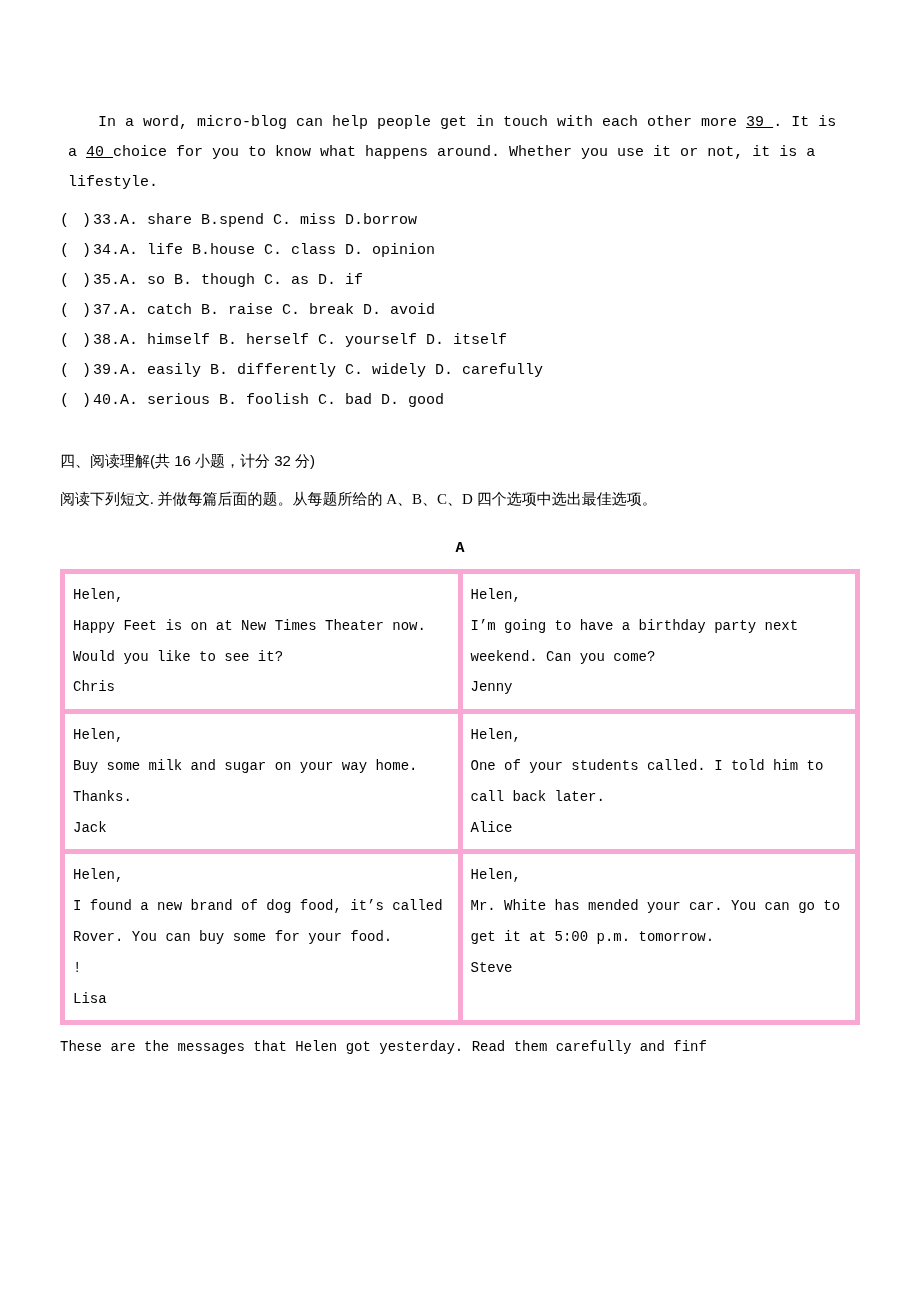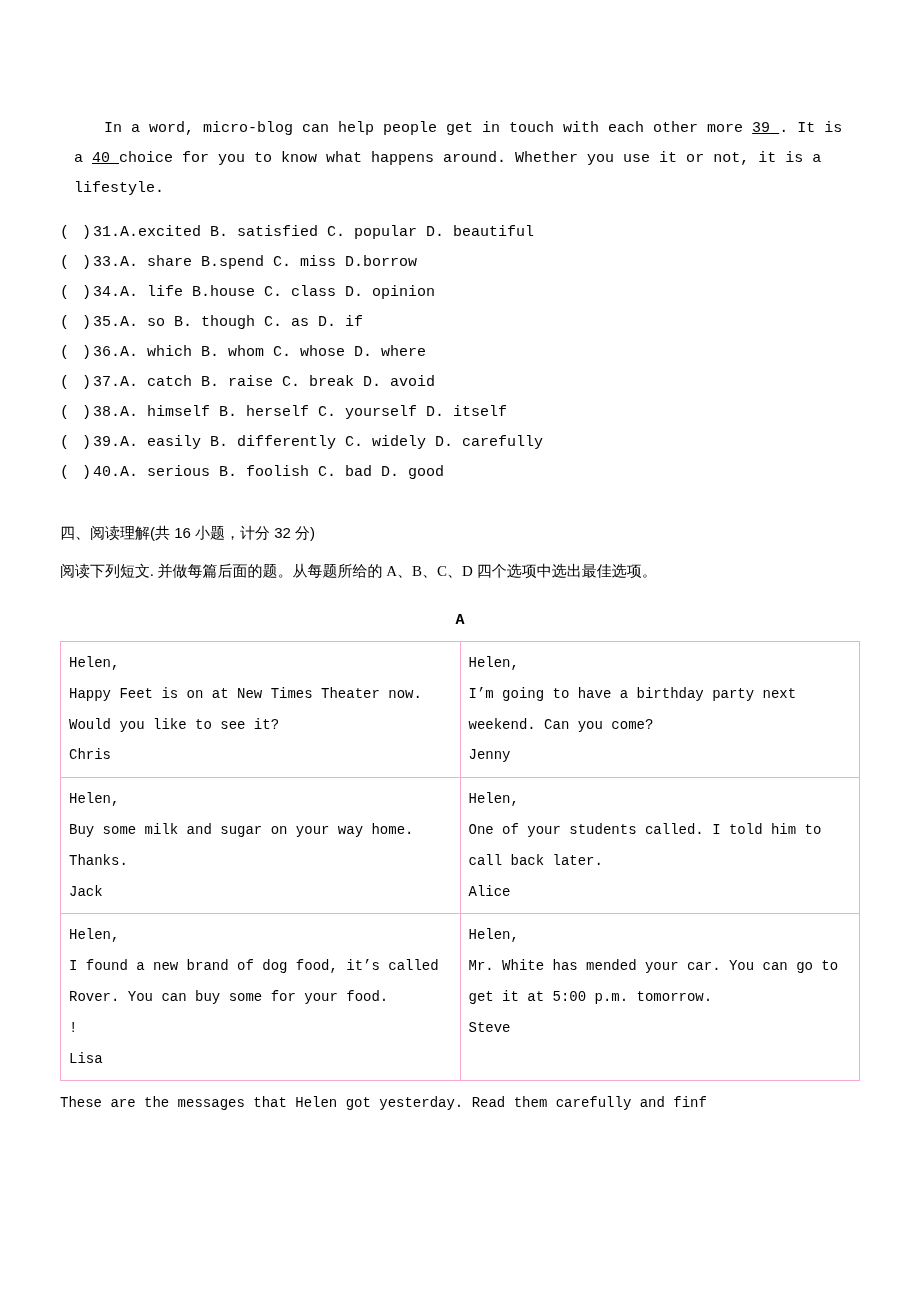--- a/index.html
+++ b/index.html
@@ -8,21 +8,21 @@
       line-height: 2.0;
       color: #000;
       background: #fff;
       margin: 0;
       padding: 100px 60px 60px 60px;
       width: 920px;
       box-sizing: border-box;
     }
     .para-indent {
       text-indent: 2em;
-      margin: 14px;
+      margin: 8px;
       font-family: "Courier New", monospace;
     }
     .blank {
       text-decoration: underline;
     }
     .option-line {
       margin: 0;
       font-family: "Courier New", monospace;
     }
     .option-line .paren {
@@ -41,21 +41,21 @@
       font-weight: bold;
       text-align: center;
       margin: 5px 0;
     }
     table.messages {
       border-collapse: collapse;
       width: 100%;
       margin: 0;
     }
     table.messages td {
-      border: 1px solid #f9a8d4;
+      border: 5px solid #f9a8d4;
       padding: 6px 8px;
       vertical-align: top;
       width: 50%;
       font-family: "Courier New", monospace;
       line-height: 2.2;
       font-size: 14px;
       margin-left: 8px;
     }
     .footnote {
       text-align: left;
@@ -63,25 +63,23 @@
       font-family: "Courier New", monospace;
       font-size: 14px;
     }
   </style>
 </head>
 <body>
 
 <p class="para-indent">In a word, micro-blog can help people get in touch with each other more <span class="blank">  39  </span> . It is a <span class="blank">  40  </span> choice for you to know what happens around. Whether you use it or not, it is a lifestyle.</p>
 
 <div>
-  <p class="option-line"><span class="paren">(    )</span>31.A.excited  B. satisfied  C. popular  D. beautiful</p>
   <p class="option-line"><span class="paren">(    )</span>33.A. share   B.spend    C. miss  D.borrow</p>
   <p class="option-line"><span class="paren">(    )</span>34.A. life    B.house    C. class  D. opinion</p>
   <p class="option-line"><span class="paren">(    )</span>35.A. so     B. though   C. as    D. if</p>
-  <p class="option-line"><span class="paren">(    )</span>36.A. which  B. whom   C. whose  D. where</p>
   <p class="option-line"><span class="paren">(    )</span>37.A. catch   B. raise   C. break   D. avoid</p>
   <p class="option-line"><span class="paren">(    )</span>38.A. himself  B. herself  C. yourself  D. itself</p>
   <p class="option-line"><span class="paren">(    )</span>39.A. easily  B. differently   C. widely  D. carefully</p>
   <p class="option-line"><span class="paren">(    )</span>40.A. serious  B. foolish  C. bad  D. good</p>
 </div>
 
 <p class="section-title">四、阅读理解(共 16 小题，计分 32 分)</p>
 
 <p class="instruction">阅读下列短文. 并做每篇后面的题。从每题所给的 A、B、C、D 四个选项中选出最佳选项。</p>
 

